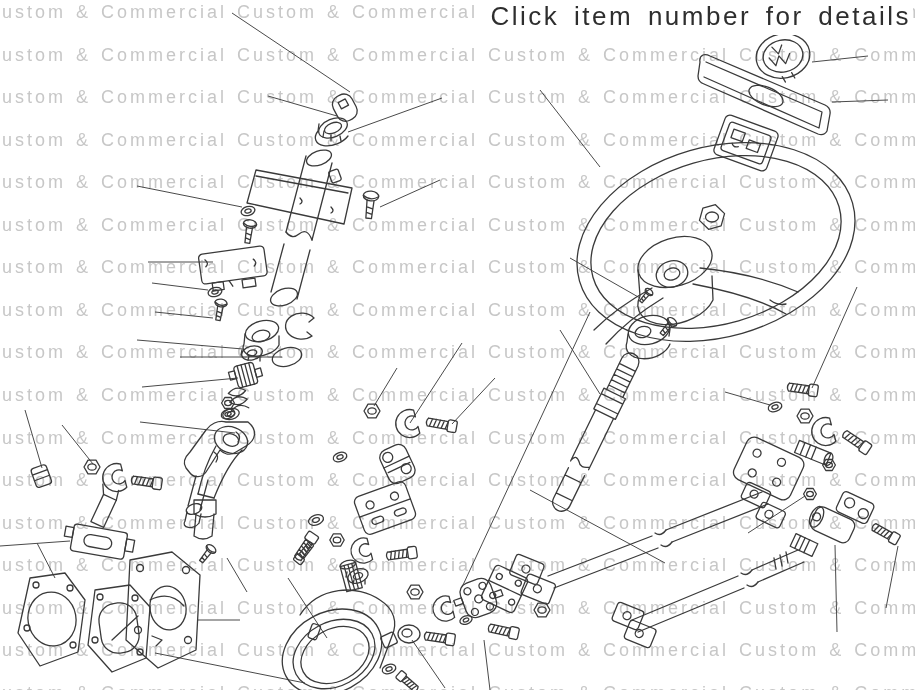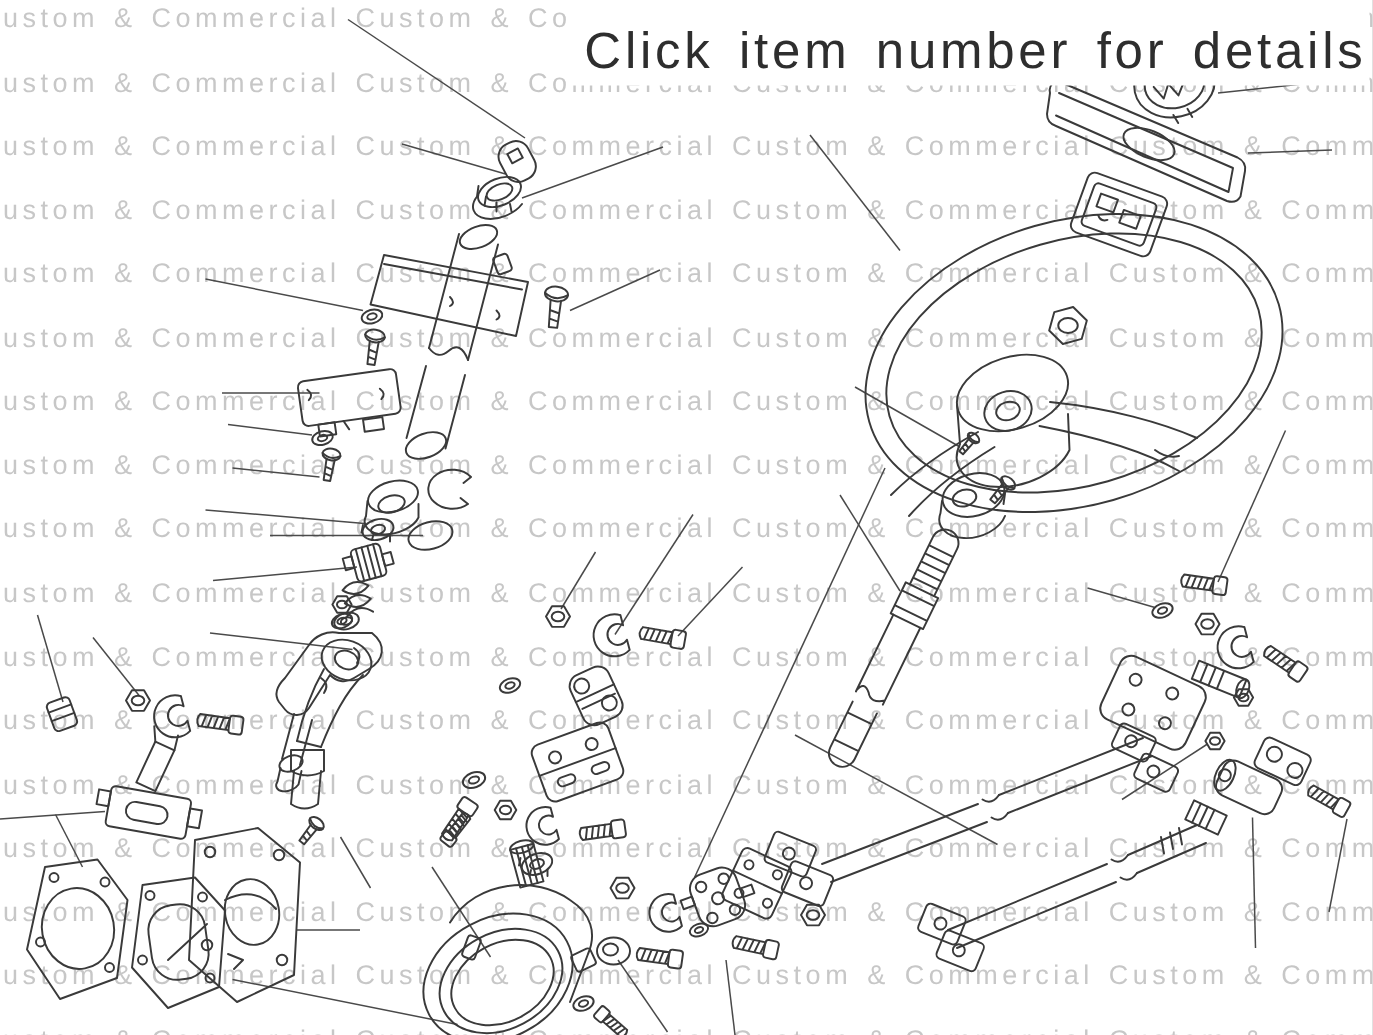--- a/index.html
+++ b/index.html
@@ -17,22 +17,22 @@
   }
   .wm-layer{position:absolute;inset:0;z-index:0;pointer-events:none;}
   .wm-row{
     position:absolute;left:-14px;white-space:nowrap;
     font-size:18px;line-height:18px;letter-spacing:3px;word-spacing:2px;
     color:var(--wm);font-family:"Liberation Sans",sans-serif;
   }
   .diagram{position:absolute;inset:0;z-index:1;}
   .page-title{
     position:absolute;top:0;right:2px;z-index:2;background:var(--bg);
-    font-size:34px;letter-spacing:2.5px;word-spacing:5px;color:var(--title);
-    padding:15px 2px 3px 8px;font-weight:500;text-align:center;
+    font-size:26px;letter-spacing:2.5px;word-spacing:5px;color:var(--title);
+    padding:1px 2px 3px 8px;font-weight:500;text-align:center;
   }
   svg .ln{stroke:var(--line);fill:none;stroke-width:1.3;stroke-linecap:round;stroke-linejoin:round;vector-effect:non-scaling-stroke;}
   svg .ld{stroke:var(--leader);fill:none;stroke-width:1;vector-effect:non-scaling-stroke;}
   svg use{color:var(--line);}
 </style>
 </head>
 <body>
 
 <div class="stage">
 

